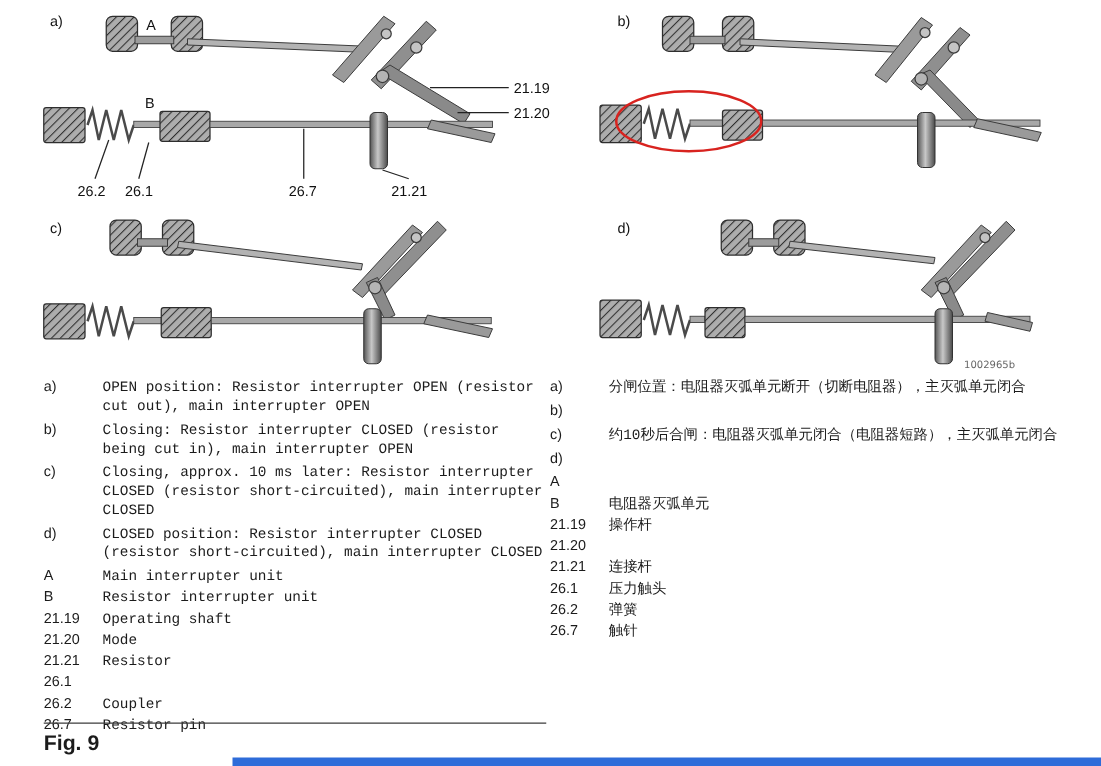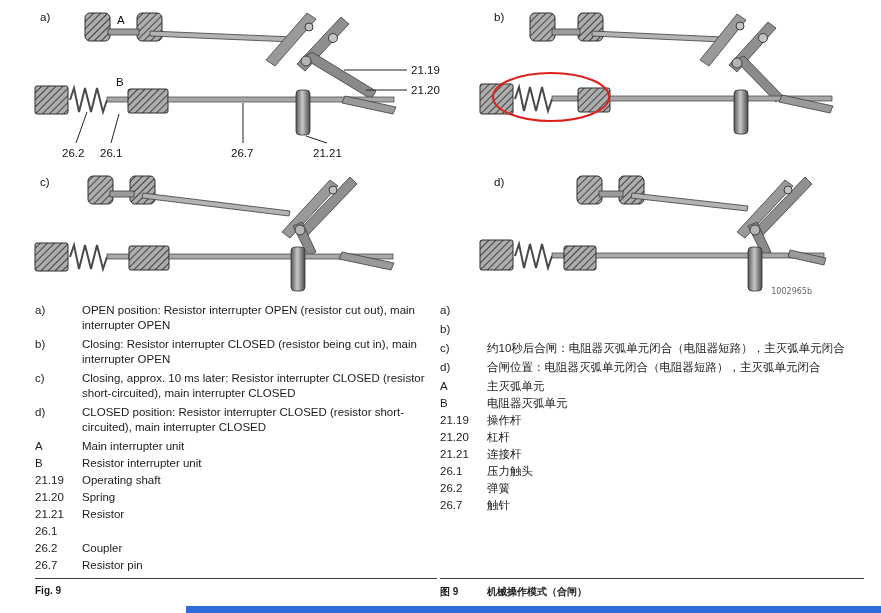--- a/index.html
+++ b/index.html
@@ -15,24 +15,24 @@
   .diagram-canvas { position: absolute; top: 0; left: 0; }
   .lbl  { font: 11.5px "Liberation Sans", "DejaVu Sans", sans-serif; fill: #111; }
   .pn   { font: 8px "DejaVu Sans", sans-serif; fill: #666; }
 
   .legend { position: absolute; top: 303px; left: 0; width: 881px; display: flex; }
   .legend-col.col-en { margin-left: 35px; width: 402px; }
   .legend-col.col-zh { margin-left: 3px;  width: 424px; }
   .legend-row { display: flex; font-size: 11.5px; line-height: 15px; margin-bottom: 2px; }
   .legend-row.multi { margin-bottom: 4px; }
   .legend-key { width: 47px; flex: none; }
-  .legend-text { flex: 1; }
+  .legend-text { flex: 1; font-family: Liberation Mono, monospace; }
 
   .captions { position: absolute; top: 578px; left: 0; width: 881px; display: flex; }
-  .caption { border-top: 1px solid #3c3c3c; padding-top: 6px; font-weight: bold; font-size: 10px; display: flex; }
+  .caption { border-top: 1px solid #3c3c3c; padding-top: 6px; font-weight: bold; font-size: 17px; display: flex; }
   .cap-en { margin-left: 35px; width: 402px; }
   .cap-zh { margin-left: 3px;  width: 424px; }
   .cap-key { width: 47px; flex: none; }
 
   .bottom-bar { position: absolute; left: 186px; right: 0; bottom: 0; height: 7px; background: #2e6cd9; }
 </style>
 </head>
 <body>
 
 <div class="page">
@@ -174,21 +174,21 @@
       <div class="legend-row">
         <span class="legend-key">B</span>
         <span class="legend-text">Resistor interrupter unit</span>
       </div>
       <div class="legend-row">
         <span class="legend-key">21.19</span>
         <span class="legend-text">Operating shaft</span>
       </div>
       <div class="legend-row">
         <span class="legend-key">21.20</span>
-        <span class="legend-text">Spring</span>
+        <span class="legend-text">Mode</span>
       </div>
       <div class="legend-row">
         <span class="legend-key">21.21</span>
         <span class="legend-text">Resistor</span>
       </div>
       <div class="legend-row">
         <span class="legend-key">26.1</span>
       </div>
       <div class="legend-row">
         <span class="legend-key">26.2</span>
@@ -196,47 +196,45 @@
       </div>
       <div class="legend-row">
         <span class="legend-key">26.7</span>
         <span class="legend-text">Resistor pin</span>
       </div>
     </div>
 
     <div class="legend-col col-zh">
       <div class="legend-row multi">
         <span class="legend-key">a)</span>
+        <span class="legend-text">分闸位置：电阻器灭弧单元断开（切断电阻器），主灭弧单元闭合</span>
       </div>
       <div class="legend-row multi">
         <span class="legend-key">b)</span>
       </div>
       <div class="legend-row multi">
         <span class="legend-key">c)</span>
         <span class="legend-text">约10秒后合闸：电阻器灭弧单元闭合（电阻器短路），主灭弧单元闭合</span>
       </div>
       <div class="legend-row multi">
         <span class="legend-key">d)</span>
-        <span class="legend-text">合闸位置：电阻器灭弧单元闭合（电阻器短路），主灭弧单元闭合</span>
       </div>
       <div class="legend-row">
         <span class="legend-key">A</span>
-        <span class="legend-text">主灭弧单元</span>
       </div>
       <div class="legend-row">
         <span class="legend-key">B</span>
         <span class="legend-text">电阻器灭弧单元</span>
       </div>
       <div class="legend-row">
         <span class="legend-key">21.19</span>
         <span class="legend-text">操作杆</span>
       </div>
       <div class="legend-row">
         <span class="legend-key">21.20</span>
-        <span class="legend-text">杠杆</span>
       </div>
       <div class="legend-row">
         <span class="legend-key">21.21</span>
         <span class="legend-text">连接杆</span>
       </div>
       <div class="legend-row">
         <span class="legend-key">26.1</span>
         <span class="legend-text">压力触头</span>
       </div>
       <div class="legend-row">
@@ -247,20 +245,16 @@
         <span class="legend-key">26.7</span>
         <span class="legend-text">触针</span>
       </div>
     </div>
   </div>
 
   <div class="captions">
     <div class="caption cap-en">
       <span class="cap-key">Fig. 9</span>
     </div>
-    <div class="caption cap-zh">
-      <span class="cap-key">图 9</span>
-      <span class="cap-text">机械操作模式（合闸）</span>
-    </div>
   </div>
 
   <div class="bottom-bar"></div>
 </div>
 
 </body></html>

